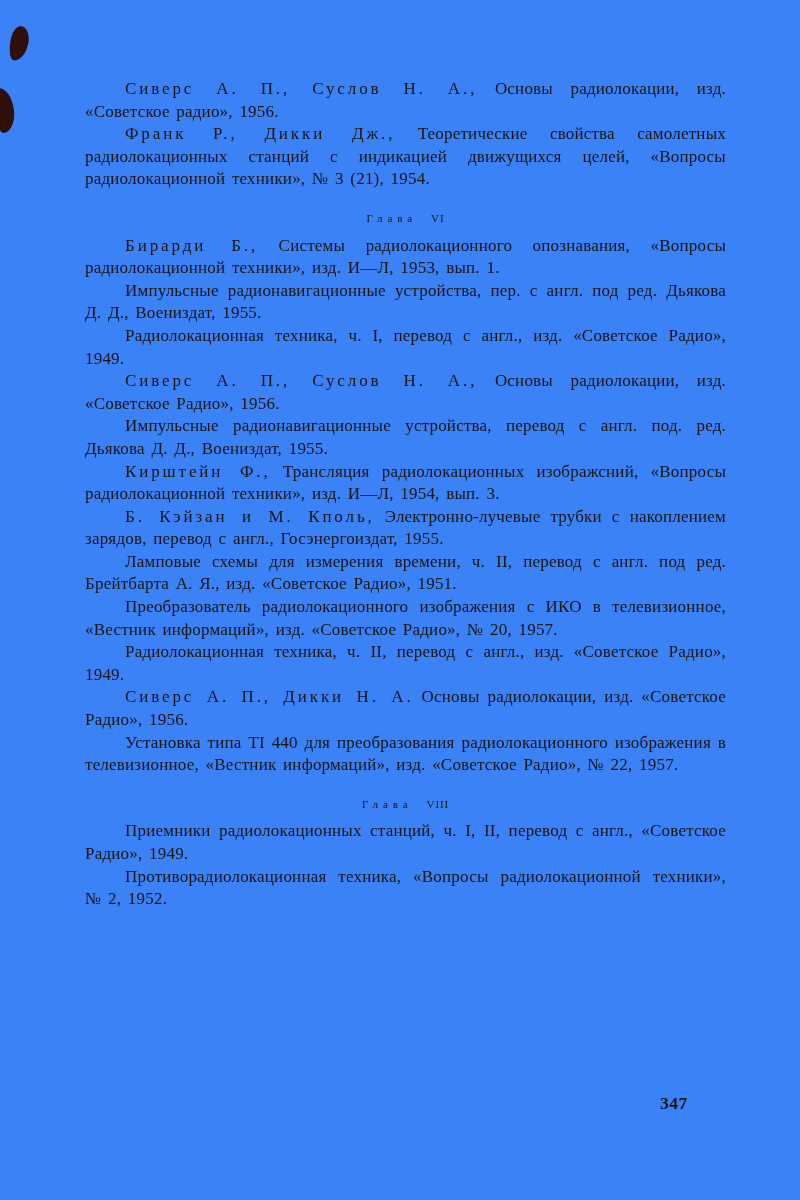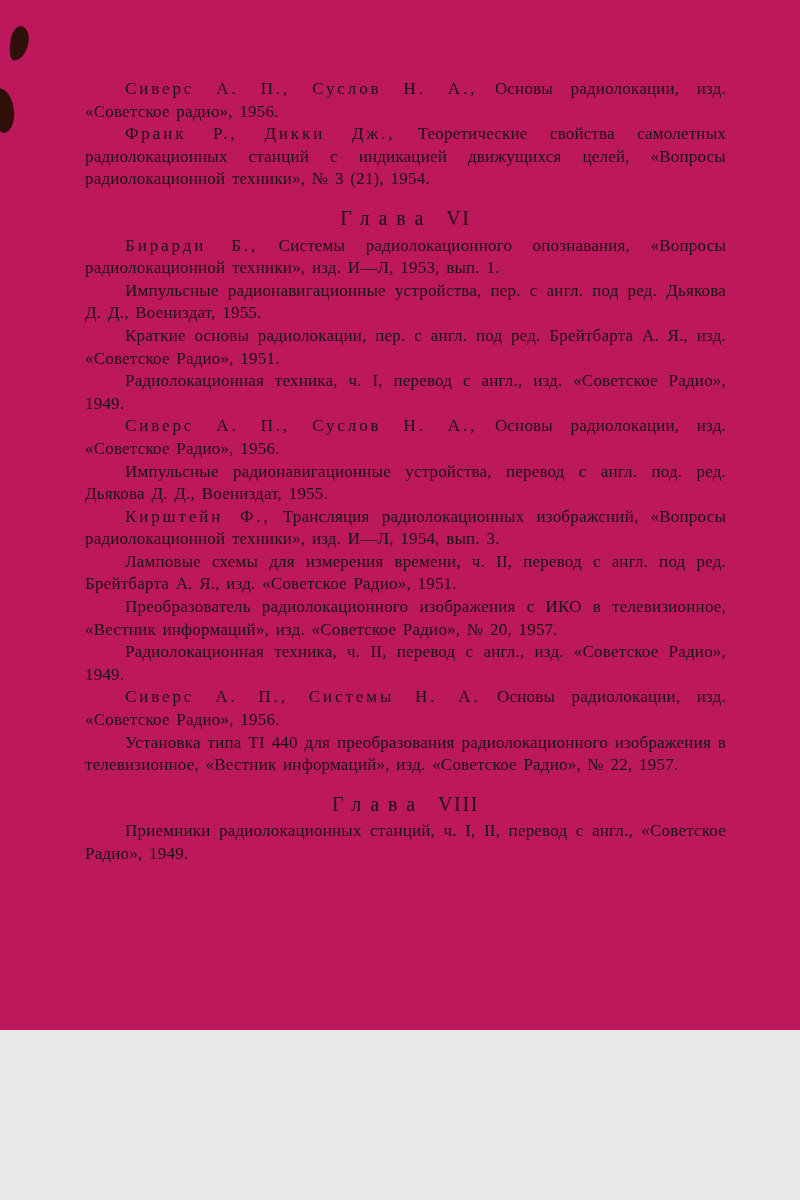--- a/index.html
+++ b/index.html
@@ -1,21 +1,21 @@
 <!DOCTYPE html>
 <html lang="ru"><head>
 <meta charset="utf-8">
 <style>
   html, body { margin: 0; padding: 0; background: #e8e8e8; }
   .page {
     position: relative;
     width: 800px;
-    height: 1030px;
+    height: 1200px;
     margin: 0 auto;
-    background: #be185d;
+    background: #3b82f6;
     overflow: hidden;
     font-family: "Liberation Serif", "DejaVu Serif", serif;
     color: #171513;
   }
   .content {
     position: absolute;
     left: 85px;
     top: 78px;
     width: 641px;
   }
@@ -27,21 +27,21 @@
     text-indent: 40px;
     word-spacing: 2.2px;
     letter-spacing: 0.2px;
   }
   .author {
     letter-spacing: 0.17em;
     word-spacing: 4px;
   }
   .chapter-heading {
     margin: 16px 0 5px 0;
-    font-size: 20px;
+    font-size: 11px;
     line-height: 22.6px;
     font-weight: normal;
     text-align: center;
     text-indent: 0;
   }
   .ch-word { letter-spacing: 0.45em; }
   .ch-num  { margin-left: 14px; letter-spacing: 0.08em; }
   .page-number {
     position: absolute;
     left: 660px;
@@ -76,33 +76,34 @@
 
   <div class="content">
       <section>
         <p class="entry"><span class="author">Сиверс А. П., Суслов Н. А.,</span> <span>Основы радиолокации, изд. «Советское радио», 1956.</span></p>
         <p class="entry"><span class="author">Франк Р., Дикки Дж.,</span> <span>Теоретические свойства самолетных радиолокационных станций с индикацией движущихся целей, «Вопросы радиолокационной техники», № 3 (21), 1954.</span></p>
       </section>
       <section>
         <h2 class="chapter-heading"><span class="ch-word">Глава</span><span class="ch-num">VI</span></h2>
         <p class="entry"><span class="author">Бирарди Б.,</span> <span>Системы радиолокационного опознавания, «Вопросы радиолокационной техники», изд. И—Л, 1953, вып. 1.</span></p>
         <p class="entry"><span>Импульсные радионавигационные устройства, пер. с англ. под ред. Дьякова Д. Д., Воениздат, 1955.</span></p>
-        <p class="entry"><span>Краткие основы радиолокации, пер. с англ. под ред. Брейтбарта А. Я., изд. «Советское Радио», 1951.</span></p>
         <p class="entry"><span>Радиолокационная техника, ч. I, перевод с англ., изд. «Советское Радио», 1949.</span></p>
         <p class="entry"><span class="author">Сиверс А. П., Суслов Н. А.,</span> <span>Основы радиолокации, изд. «Советское Радио», 1956.</span></p>
       </section>
       <section>
         <p class="entry"><span>Импульсные радионавигационные устройства, перевод с англ. под. ред. Дьякова Д. Д., Воениздат, 1955.</span></p>
         <p class="entry"><span class="author">Кирштейн Ф.,</span> <span>Трансляция радиолокационных изображсний, «Вопросы радиолокационной техники», изд. И—Л, 1954, вып. 3.</span></p>
+        <p class="entry"><span class="author">Б. Кэйзан и М. Кполь,</span> <span>Электронно-лучевые трубки с накоплением зарядов, перевод с англ., Госэнергоиздат, 1955.</span></p>
         <p class="entry"><span>Ламповые схемы для измерения времени, ч. II, перевод с англ. под ред. Брейтбарта А. Я., изд. «Советское Радио», 1951.</span></p>
         <p class="entry"><span>Преобразователь радиолокационного изображения с ИКО в телевизионное, «Вестник информаций», изд. «Советское Радио», № 20, 1957.</span></p>
         <p class="entry"><span>Радиолокационная техника, ч. II, перевод с англ., изд. «Советское Радио», 1949.</span></p>
-        <p class="entry"><span class="author">Сиверс А. П., Системы Н. А.</span> <span>Основы радиолокации, изд. «Советское Радио», 1956.</span></p>
+        <p class="entry"><span class="author">Сиверс А. П., Дикки Н. А.</span> <span>Основы радиолокации, изд. «Советское Радио», 1956.</span></p>
         <p class="entry"><span>Установка типа TI 440 для преобразования радиолокационного изображения в телевизионное, «Вестник информаций», изд. «Советское Радио», № 22, 1957.</span></p>
       </section>
       <section>
         <h2 class="chapter-heading"><span class="ch-word">Глава</span><span class="ch-num">VIII</span></h2>
         <p class="entry"><span>Приемники радиолокационных станций, ч. I, II, перевод с англ., «Советское Радио», 1949.</span></p>
+        <p class="entry"><span>Противорадиолокационная техника, «Вопросы радиолокационной техники», № 2, 1952.</span></p>
       </section>
     </div>
 
   <span class="page-number">347</span>
 </div>
 
 </body></html>

